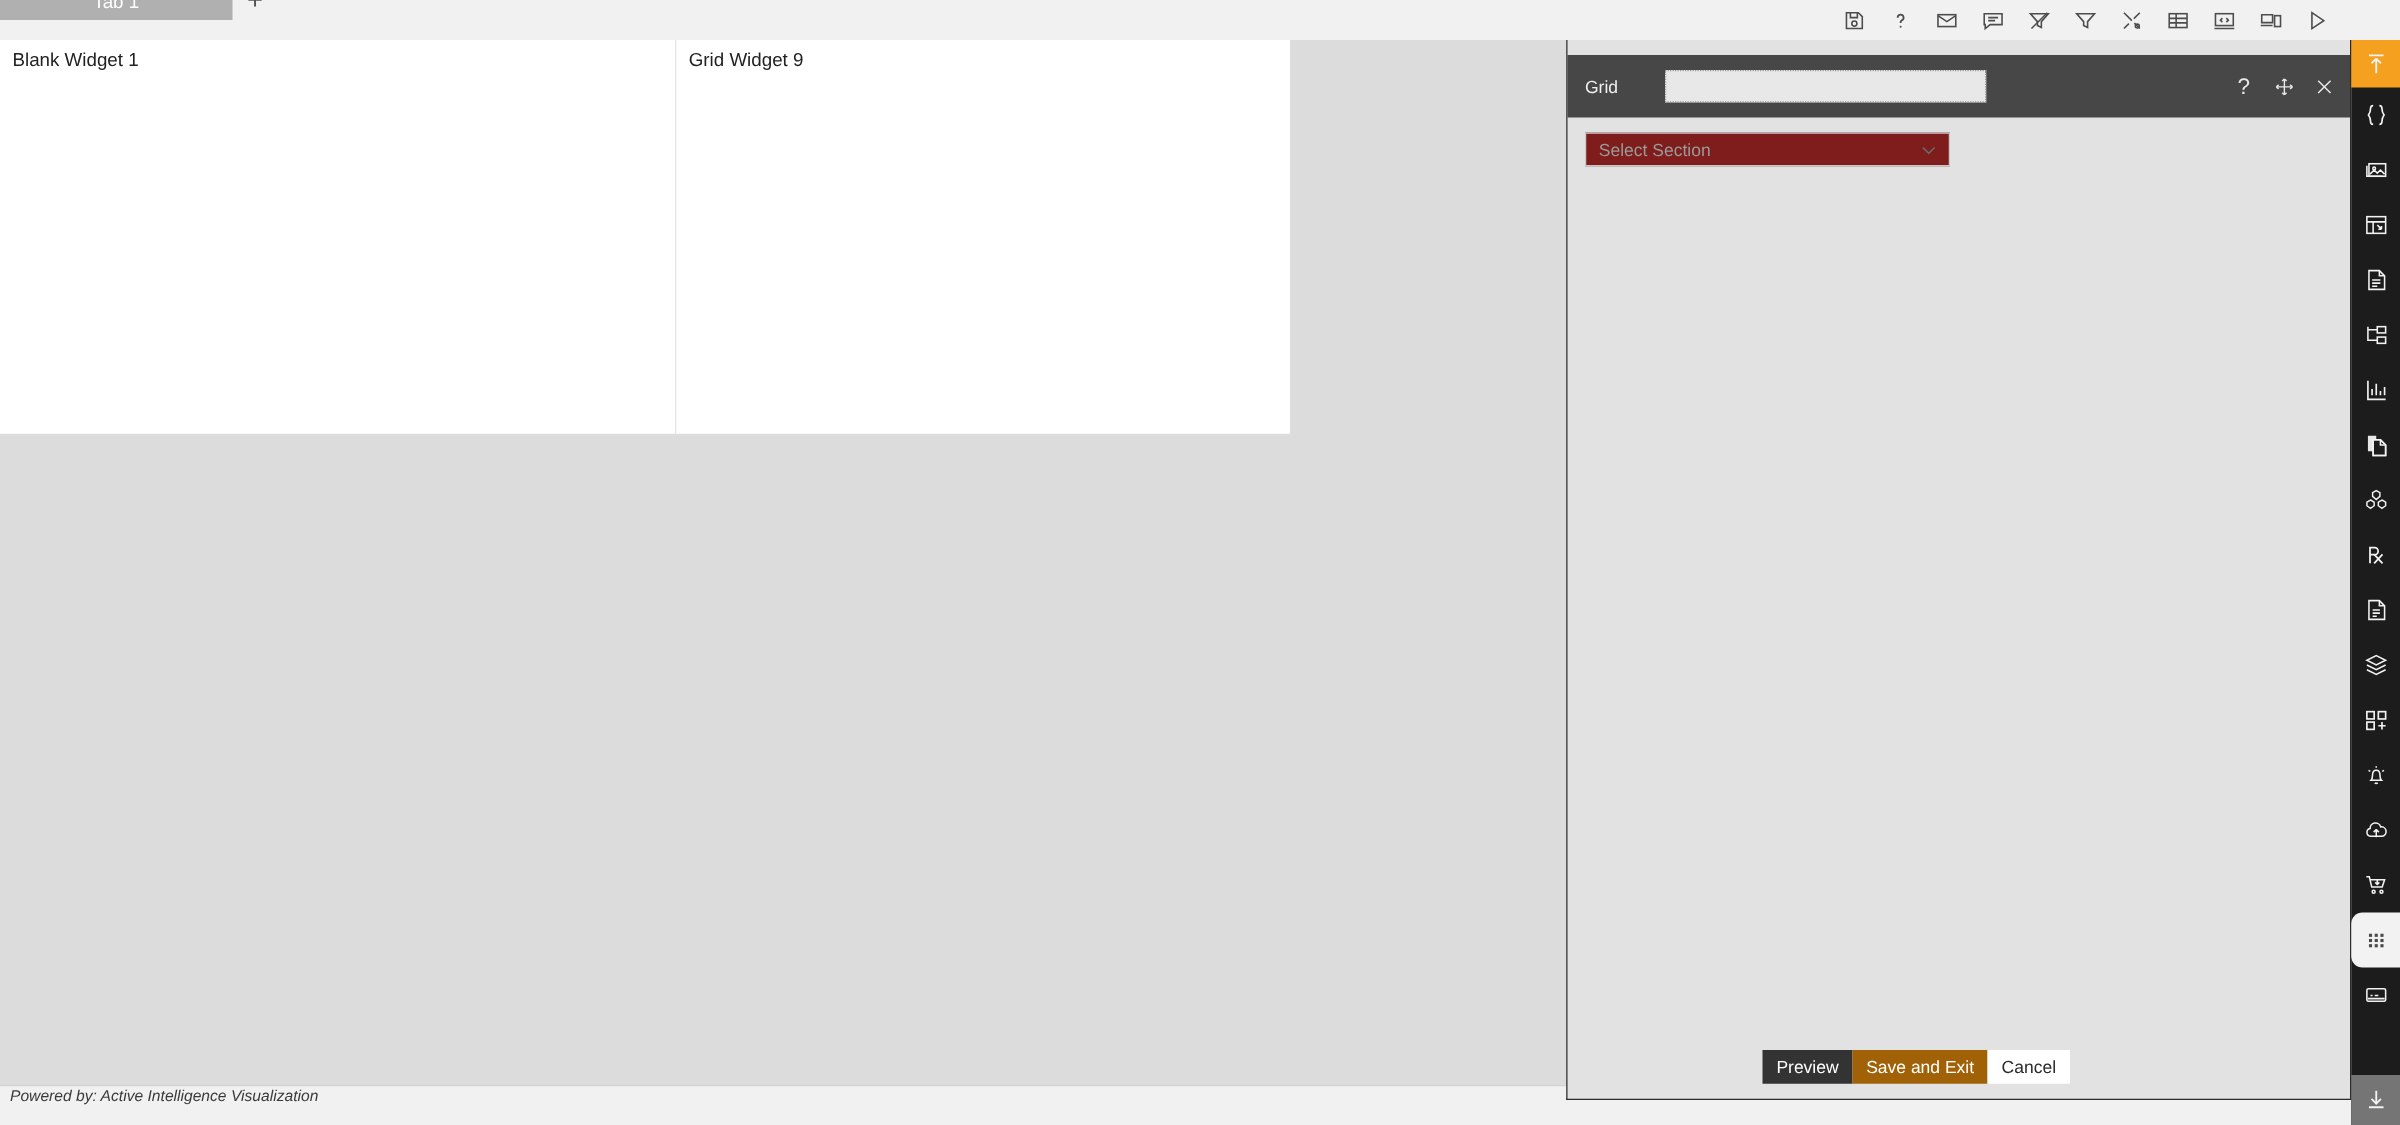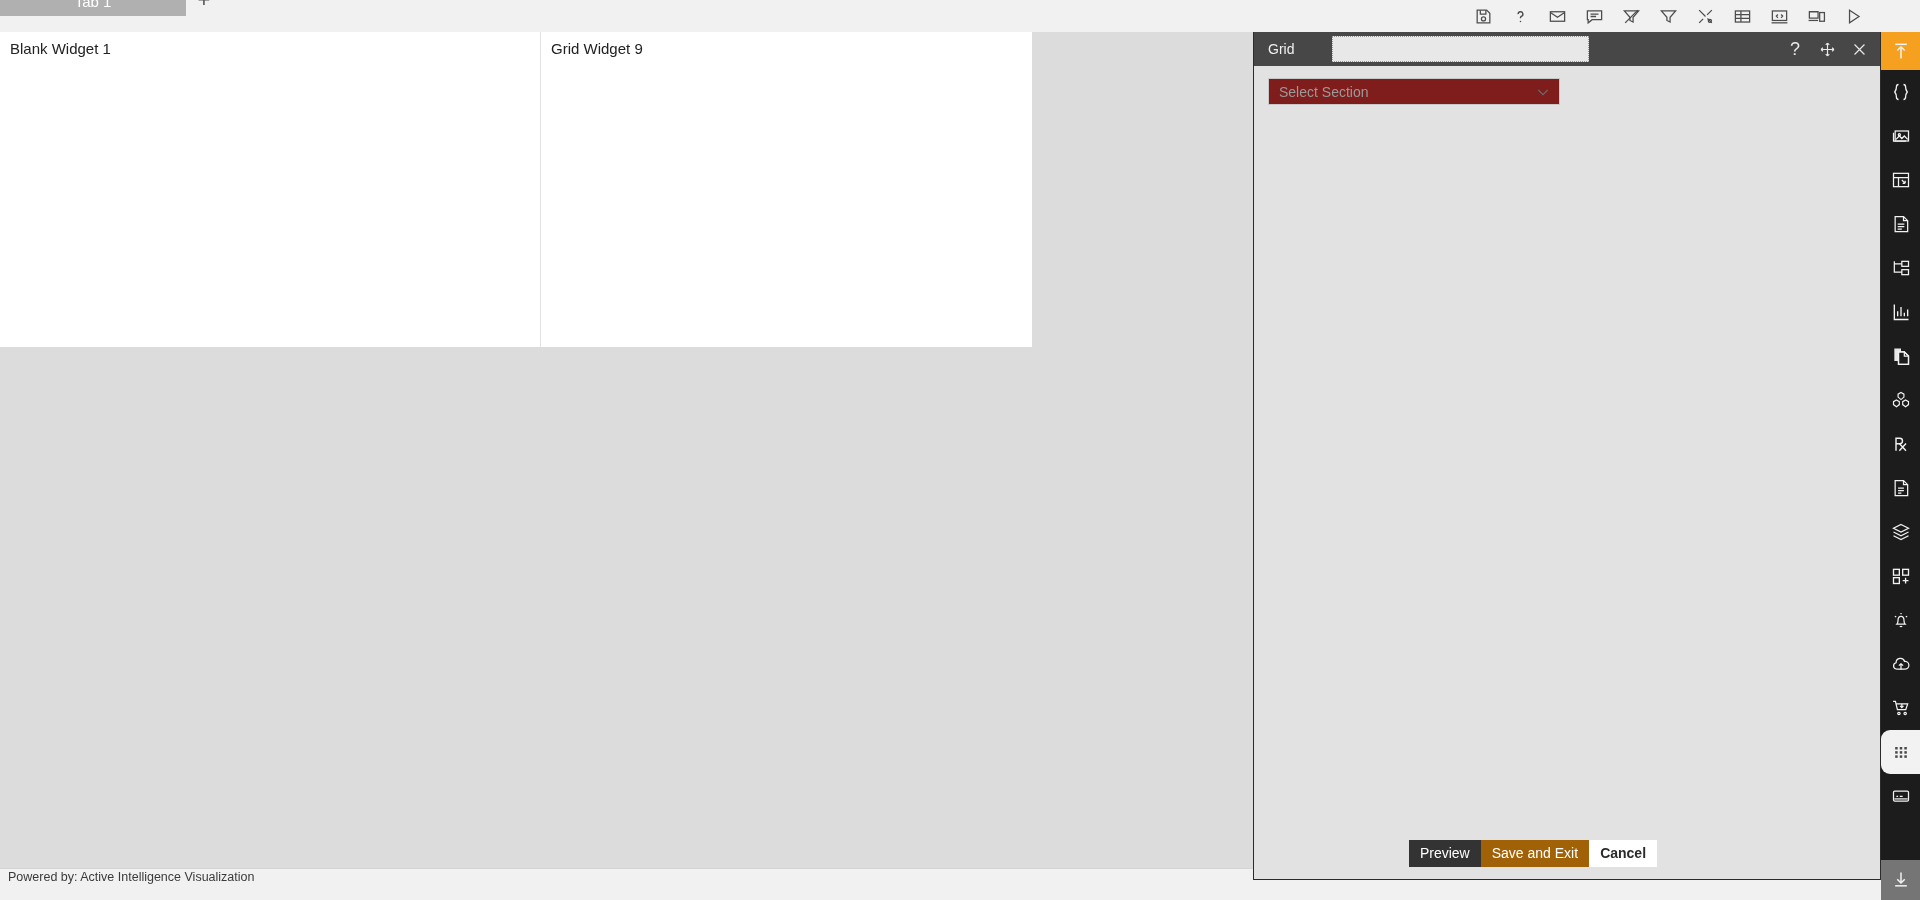--- a/index.html
+++ b/index.html
@@ -63,36 +63,36 @@
   .widget-1 { width: 656px; }
   .widget-2 { width: 597px; border-left: 1px solid #e3e3e3; }
 
   
   .footer {
     position: absolute; left: 0; bottom: 0;
     width: 1253px; height: 16px;
     background: #f1f1f1;
     border-top: 1px solid #d4d4d4;
     font-size: 12.5px; color: #3a3a3a;
-    padding-left: 8px; line-height: 16px;
+    padding-left: 8px; line-height: 16px; font-style: italic;
   }
 
   
   .panel {
     position: absolute; left: 1253px; top: 32px;
     width: 628px; height: 848px;
     background: #e2e2e2;
     border: 1px solid #2b2b2b;
     border-top: none;
     display: flex; flex-direction: column;
   }
   .panel-header {
-    height: 34px; background: #474747;
+    height: 50px; background: #474747;
     display: flex; align-items: center;
-    padding: 0 8px 0 14px; flex: none;
+    padding: 0 8px 0 14px; flex: none; margin-top: 12px;
   }
   .panel-title {
     color: #f0f0f0; font-size: 14px; width: 64px;
   }
   .panel-name-input {
     width: 257px; height: 26px;
     background: #e8e8e8;
     border: 1px dotted #9a9a9a;
     font-size: 13px; padding: 0 6px;
     font-family: "Liberation Sans", sans-serif;
@@ -130,21 +130,21 @@
     gap: 0; padding-right: 68px;
   }
   .btn {
     height: 27px; padding: 0 11px; font-size: 14px;
     display: flex; align-items: center; justify-content: center;
     border: none; cursor: pointer;
     font-family: "Liberation Sans", sans-serif;
   }
   .btn-preview { background: #333333; color: #ffffff; }
   .btn-save    { background: #a16207; color: #ffffff; }
-  .btn-cancel  { background: #ffffff; color: #2a2a2a; font-weight: bold; }
+  .btn-cancel  { background: #ffffff; color: #2a2a2a; }
 
   
   .rail {
     position: absolute; right: 0; top: 32px;
     width: 39px; height: 868px;
     background: #1c1c1c;
     display: flex; flex-direction: column; align-items: center;
   }
   .rail-item {
     width: 39px; height: 44px; flex: none;

